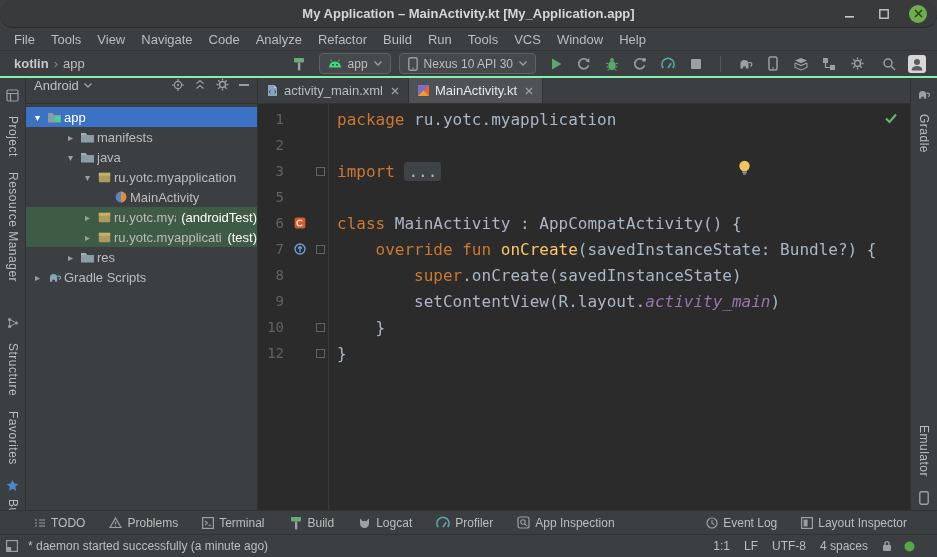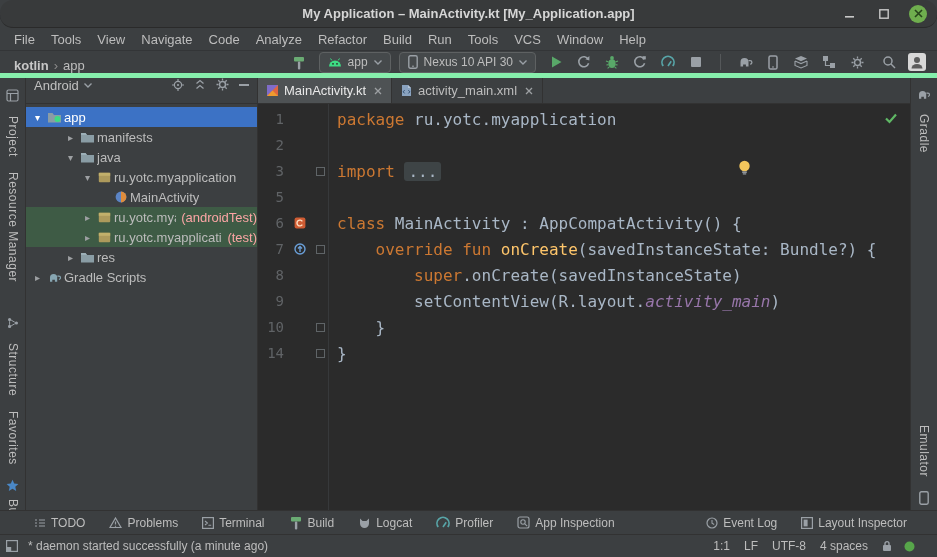--- a/index.html
+++ b/index.html
@@ -18,22 +18,22 @@
   .winbtn { width:18px; height:18px; display:inline-flex; align-items:center;
     justify-content:center; cursor:pointer; }
   .winbtn.close { background:#6fae4e; border-radius:50%; }
 
   
   .menubar { flex:0 0 23px; display:flex; align-items:center; padding-left:6px;
     border-bottom:1px solid #333537; }
   .menu-item { padding:2px 8px; color:#bdbdbd; cursor:pointer; }
 
   
-  .toolbar { flex:0 0 27px; display:flex; align-items:flex-end; padding:0 8px;
-    border-bottom:5px solid #86efac; }
+  .toolbar { flex:0 0 27px; display:flex; align-items:center; padding:0 8px;
+    border-bottom:2px solid #86efac; }
   .breadcrumb { display:flex; align-items:center; gap:5px; padding-left:6px; }
   .bc-root { font-weight:bold; color:#c7c7c7; cursor:pointer; }
   .bc-item { color:#bdbdbd; cursor:pointer; }
   .bc-sep { color:#8a8a8a; }
   .tb-right { margin-left:auto; display:flex; align-items:center; gap:8px; }
   .tb-group { display:inline-flex; align-items:center; gap:4px; }
   .tb-iconbtn { width:24px; height:22px; display:inline-flex; align-items:center;
     justify-content:center; border-radius:3px; cursor:pointer; }
   .tb-dropdown { display:inline-flex; align-items:center; gap:6px; height:21px;
     padding:0 8px; background:#45494b; border:1px solid #5e6162; border-radius:4px;
@@ -60,21 +60,21 @@
   .pp-actions { margin-left:auto; display:flex; align-items:center; gap:10px; }
   .tree { flex:1; padding-top:3px; overflow:hidden; }
   .tree-row { height:20px; display:flex; align-items:center; white-space:nowrap;
     cursor:pointer; color:#bcbcbc; overflow:hidden; }
   .tree-row.selected { background:#3c72c5; color:#ffffff; }
   .tree-row.green { background:#3e5b45; }
   .chevron { flex:0 0 15px; width:15px; text-align:center; font-size:10px; color:#9da0a3; }
   .tree-row.selected .chevron { color:#fff; }
   .ticon { flex:0 0 19px; width:19px; display:inline-flex; justify-content:center; }
   .tlabel { overflow:hidden; }
-  .tsuffix { color:#fca5a5; margin-left:5px; }
+  .tsuffix { color:#ffffff; margin-left:5px; }
 
   
   .editor-col { flex:1; min-width:0; display:flex; flex-direction:column; background:#2b2b2b; }
   .tabs { flex:0 0 26px; background:#3c3f41; display:flex; border-bottom:1px solid #323232; }
   .tab { display:flex; align-items:center; gap:6px; padding:0 9px; color:#bdbdbd;
     border-right:1px solid #323232; cursor:pointer; font-size:13px; }
   .tab.active { background:#4e5254; color:#e8e8e8; }
   .tab-close { display:inline-flex; cursor:pointer; margin-left:2px; }
   .editor { flex:1; position:relative; overflow:hidden; padding-top:2px;
     font-family:"DejaVu Sans Mono","Liberation Mono",monospace; font-size:16px; }
@@ -443,44 +443,44 @@
                 <path d="M9.4 4.2 h1.5 a1.6 1.6 0 0 1 0 3.2" fill="none" stroke="#87a6b2" stroke-width="1.2"></path>
               </svg>
             </span>
             <span class="tlabel">Gradle Scripts</span>
           </div>
         </div>
     </div>
 
     <div class="editor-col">
       <div class="tabs" id="tabs">
+          <div class="tab">
+            <span class="icon">
+              <svg width="11" height="13">
+                <path d="M1 1 h6 l3 3 v8 h-9 z" fill="#8aa3c0"></path>
+                <path d="M7 1 l3 3 h-3 z" fill="#b6c6d8"></path>
+                <path d="M3.6 6.2 L2.2 7.8 L3.6 9.4 M7.4 6.2 L8.8 7.8 L7.4 9.4" fill="none" stroke="#2f4d6e" stroke-width="1"></path>
+              </svg>
+            </span>
+            <span class="tab-label">activity_main.xml</span>
+            <span class="tab-close">
+              <svg width="8" height="8">
+                <path d="M1 1 L7 7 M7 1 L1 7" stroke="#9da0a3" stroke-width="1.3"></path>
+              </svg>
+            </span>
+          </div>
           <div class="tab active">
             <span class="icon">
               <svg width="11" height="11">
                 <rect width="11" height="11" fill="#7f6cc9"></rect>
                 <path d="M0 11 L11 0 V11 z" fill="#e0663f"></path>
                 <path d="M0 11 L5.5 5.5 L11 11 z" fill="#ef9a2e"></path>
               </svg>
             </span>
             <span class="tab-label">MainActivity.kt</span>
-            <span class="tab-close">
-              <svg width="8" height="8">
-                <path d="M1 1 L7 7 M7 1 L1 7" stroke="#9da0a3" stroke-width="1.3"></path>
-              </svg>
-            </span>
-          </div>
-          <div class="tab">
-            <span class="icon">
-              <svg width="11" height="13">
-                <path d="M1 1 h6 l3 3 v8 h-9 z" fill="#8aa3c0"></path>
-                <path d="M7 1 l3 3 h-3 z" fill="#b6c6d8"></path>
-                <path d="M3.6 6.2 L2.2 7.8 L3.6 9.4 M7.4 6.2 L8.8 7.8 L7.4 9.4" fill="none" stroke="#2f4d6e" stroke-width="1"></path>
-              </svg>
-            </span>
-            <span class="tab-label">activity_main.xml</span>
             <span class="tab-close">
               <svg width="8" height="8">
                 <path d="M1 1 L7 7 M7 1 L1 7" stroke="#9da0a3" stroke-width="1.3"></path>
               </svg>
             </span>
           </div>
         </div>
       <div class="editor" id="editor">
         <div id="code-lines">
             <div class="code-line">
@@ -547,21 +547,21 @@
             </div>
             <div class="code-line">
               <span class="lnum">10</span>
               <span class="gicon"></span>
               <span class="gfold">
                 <span class="fold-box"></span>
               </span>
               <span class="code-text"><span class="seg pl">    }</span></span>
             </div>
             <div class="code-line">
-              <span class="lnum">14</span>
+              <span class="lnum">12</span>
               <span class="gicon"></span>
               <span class="gfold">
                 <span class="fold-box"></span>
               </span>
               <span class="code-text"><span class="seg pl">}</span></span>
             </div>
           </div>
         <span class="editor-check icon">
             <svg width="14" height="12">
               <path d="M2 6.5 L5.5 10 L12 2.5" fill="none" stroke="#5fb865" stroke-width="2.2"></path>

